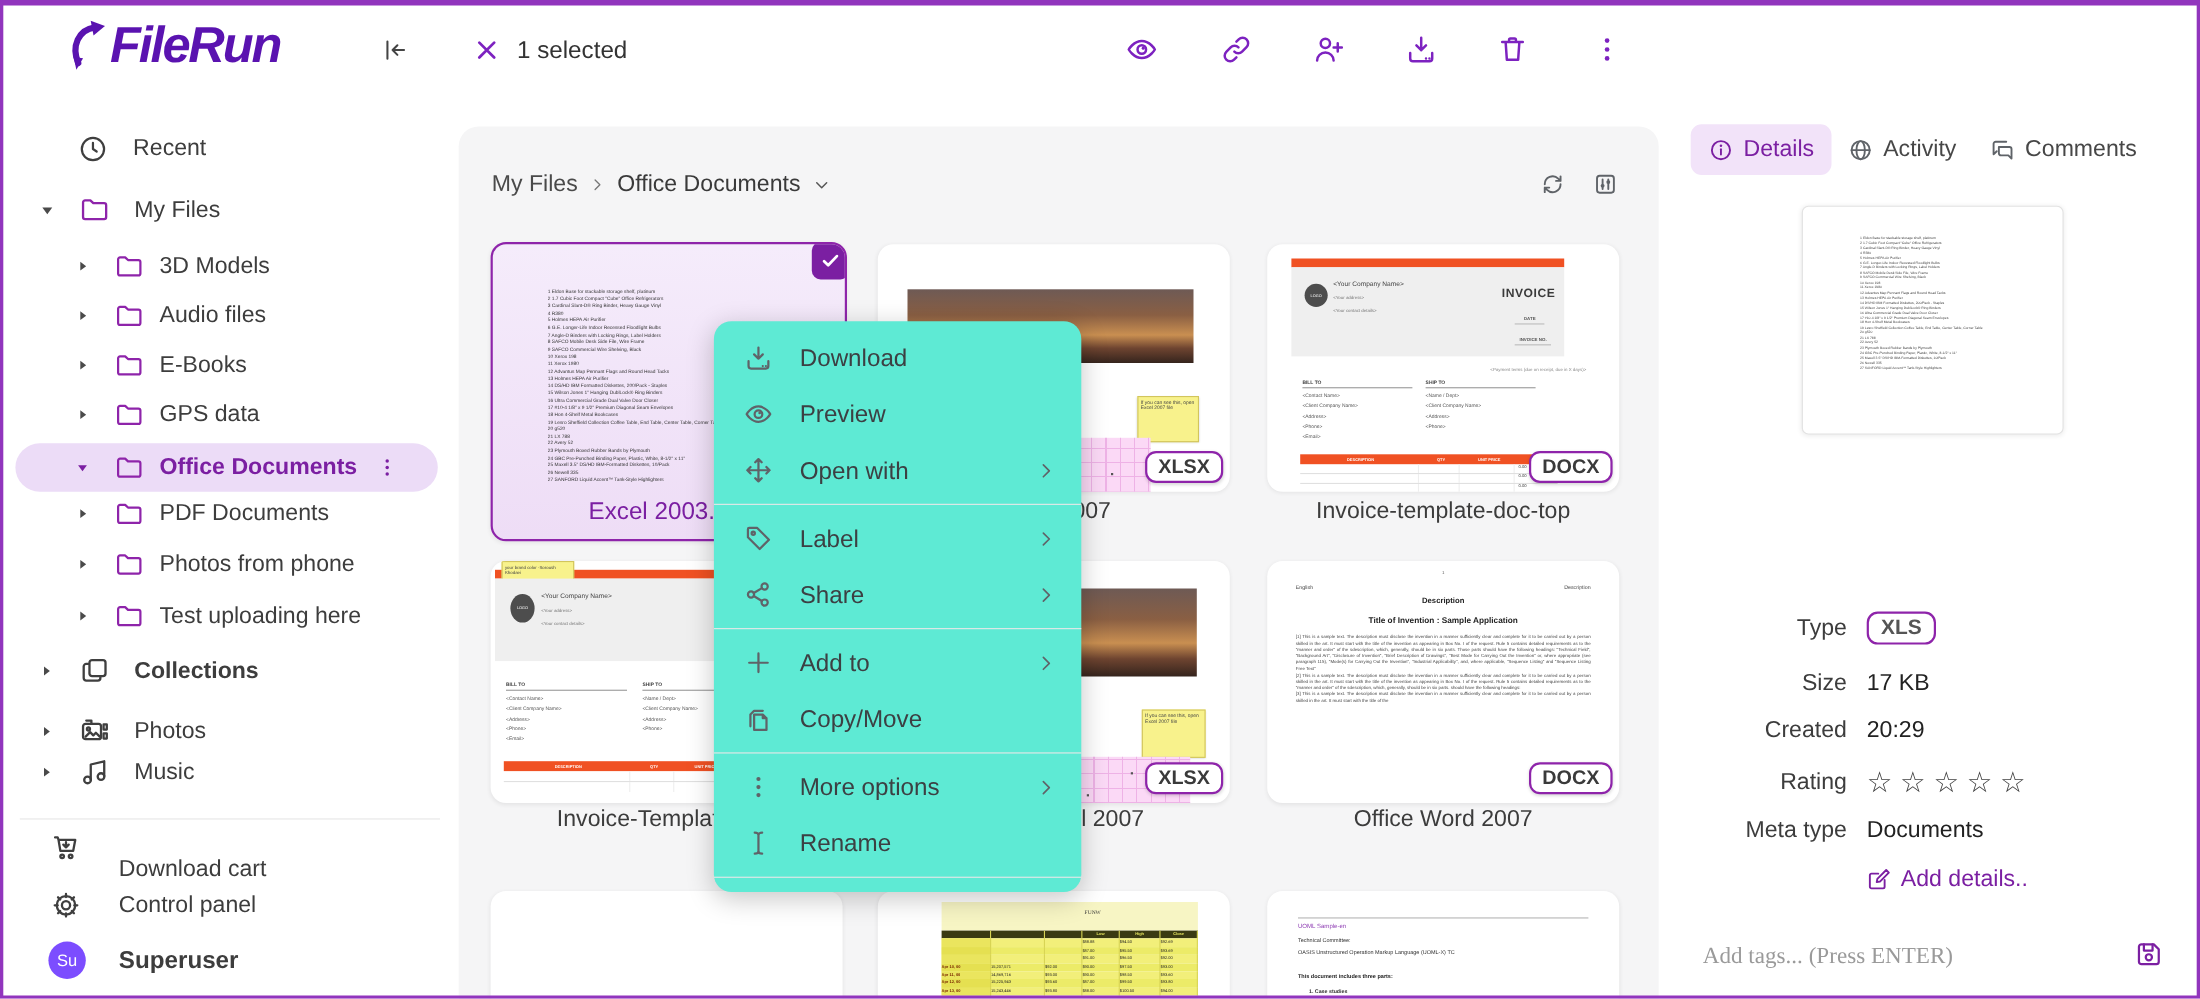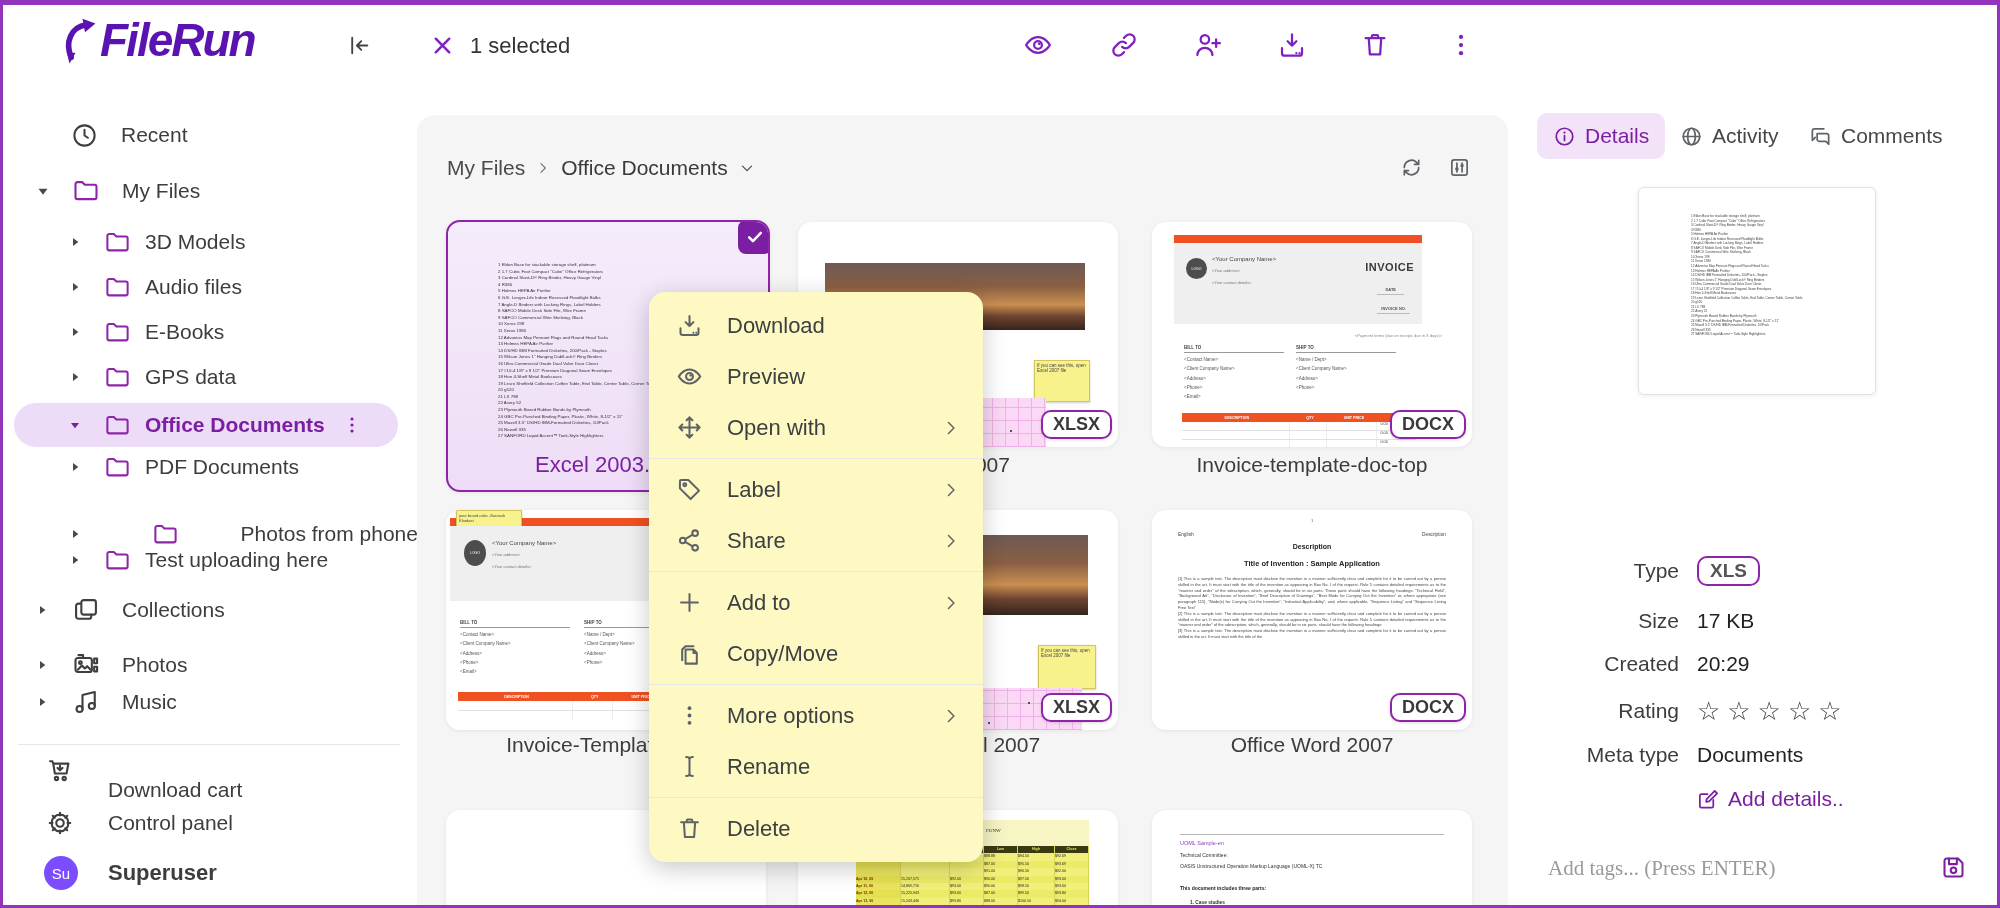--- a/index.html
+++ b/index.html
@@ -31,21 +31,21 @@
   .crumb{font-size:21px;color:#4a4a4a;display:flex;align-items:center;gap:10px;}
   .card{position:absolute;width:320px;background:#fff;border-radius:14px;box-shadow:0 1px 4px rgba(0,0,0,.07);overflow:hidden;}
   .card-label{position:absolute;width:320px;text-align:center;font-size:21px;color:#3c3c3c;white-space:nowrap;overflow:hidden;}
   .badge{position:absolute;right:6px;bottom:8px;background:#fff;border:2.5px solid #8e24aa;border-radius:10px;
          padding:2px 10px;font-size:18px;font-weight:bold;color:#3a3a3a;box-shadow:0 1px 3px rgba(0,0,0,.15);}
   .sel-card{background:linear-gradient(180deg,#f5ecfb,#eeddf6);border:2px solid #8e24aa;}
   .checkbox{position:absolute;top:-2px;right:-4px;width:34px;height:34px;background:#7b1fa2;border-radius:8px;
             display:flex;align-items:center;justify-content:center;color:#fff;}
   .micro{white-space:pre-line;}
   
-  .menu{position:absolute;left:649px;top:292px;width:334px;background:#fef9c3;border-radius:16px;z-index:60;
+  .menu{position:absolute;left:649px;top:292px;width:334px;background:#5eead4;border-radius:16px;z-index:60;
         box-shadow:0 6px 24px rgba(0,0,0,.22);padding:8px 0;}
   .menu-item{height:51px;display:flex;align-items:center;font-size:22px;color:#3c4043;cursor:pointer;position:relative;}
   .menu-item .mi{color:#5f6368;margin-left:27px;}
   .menu-item .ml{margin-left:24px;}
   .menu-item .chev{position:absolute;right:22px;color:#5f6368;}
   .menu-div{height:1px;background:#e8e8e8;margin:5px 0;}
   
   .tab{position:absolute;height:46px;display:flex;align-items:center;gap:9px;font-size:21px;color:#474747;cursor:pointer;}
   .tab-active{background:#f2e3f9;border-radius:10px;color:#7b1fa2;padding:0 16px;}
   .preview-box{position:absolute;background:#fff;border:1px solid #e2e2e2;border-radius:6px;
@@ -344,39 +344,39 @@
     </div>
     <div class="side-row" style="top:445px;">
       <svg class="ic caret" width="16" height="16" style="margin-left:67px;">
           <use href="#i-caret-r"></use>
         </svg>
       <svg class="ic folder" width="27" height="27" style="margin-left:21px;">
           <use href="#i-folder"></use>
         </svg>
       <span class="side-label" style="margin-left:14px;">PDF Documents</span>
     </div>
-    <div class="side-row" style="top:512px;justify-content:space-between;">
+    <div class="side-row" style="top:491px;">
       <svg class="ic caret" width="16" height="16" style="margin-left:67px;">
           <use href="#i-caret-r"></use>
         </svg>
       <svg class="ic folder" width="27" height="27" style="margin-left:21px;">
           <use href="#i-folder"></use>
         </svg>
       <span class="side-label" style="margin-left:14px;">Photos from phone</span>
     </div>
     <div class="side-row" style="top:538px;">
       <svg class="ic caret" width="16" height="16" style="margin-left:67px;">
           <use href="#i-caret-r"></use>
         </svg>
       <svg class="ic folder" width="27" height="27" style="margin-left:21px;">
           <use href="#i-folder"></use>
         </svg>
       <span class="side-label" style="margin-left:14px;">Test uploading here</span>
     </div>
-    <div class="side-row" style="top:588px;">
+    <div class="side-row" style="top:588px;font-weight:bold;">
       <svg class="ic caret" width="16" height="16" style="margin-left:34px;">
           <use href="#i-caret-r"></use>
         </svg>
       <svg class="ic side-ic" width="28" height="28" style="margin-left:22px;">
           <use href="#i-collections"></use>
         </svg>
       <span class="side-label" style="margin-left:22px;">Collections</span>
     </div>
     <div class="side-row" style="top:643px;">
       <svg class="ic caret" width="16" height="16" style="margin-left:34px;">
@@ -769,26 +769,20 @@
           <use href="#i-chev-r"></use>
         </svg>
     </div>
     <div class="menu-item">
       <svg class="ic mi" width="27" height="27">
           <use href="#i-ibeam"></use>
         </svg>
       <span class="ml">Rename</span>
     </div>
     <div class="menu-div"></div>
-    <div class="menu-item">
-      <svg class="ic mi" width="27" height="27">
-          <use href="#i-trash"></use>
-        </svg>
-      <span class="ml">Delete</span>
-    </div>
   </div>
 
   <div class="abs" style="left:1508px;top:0;width:492px;height:908px;background:#fff;">
     <div class="tab tab-active" style="left:29px;top:113px;">
       <svg class="ic" width="23" height="23">
           <use href="#i-info"></use>
         </svg>
       <span>Details</span>
     </div>
     <div class="tab" style="left:172px;top:113px;">

